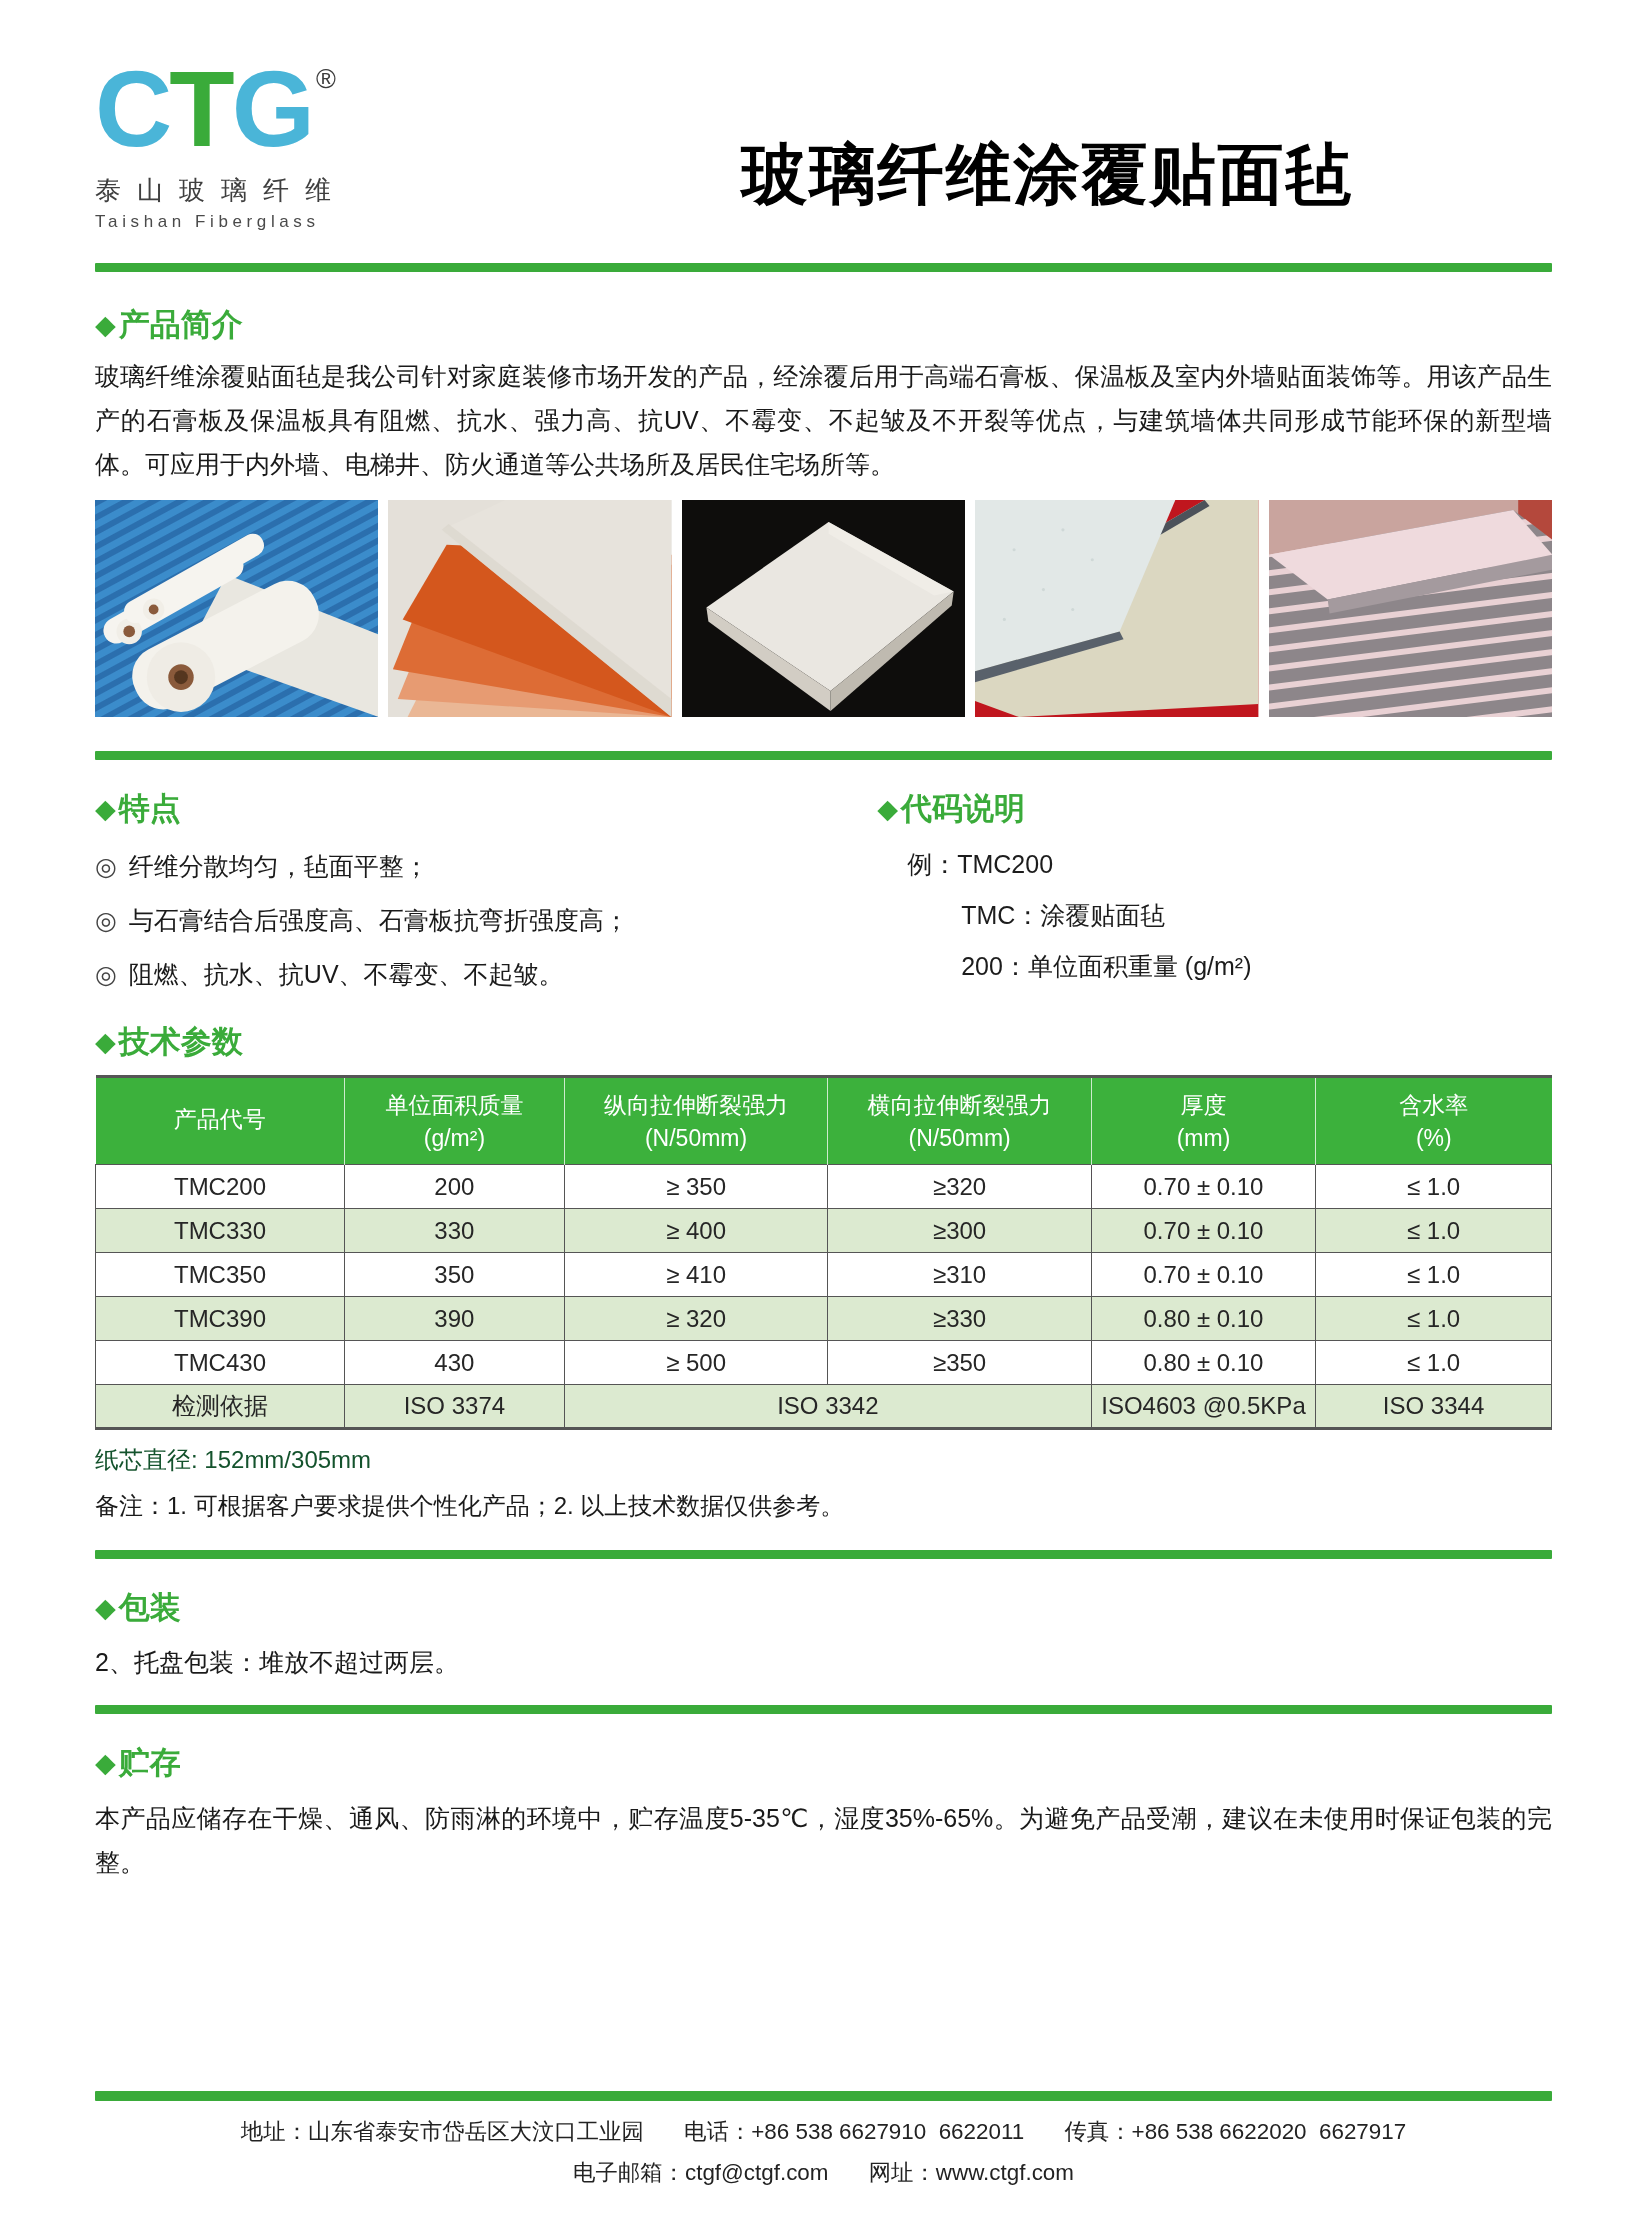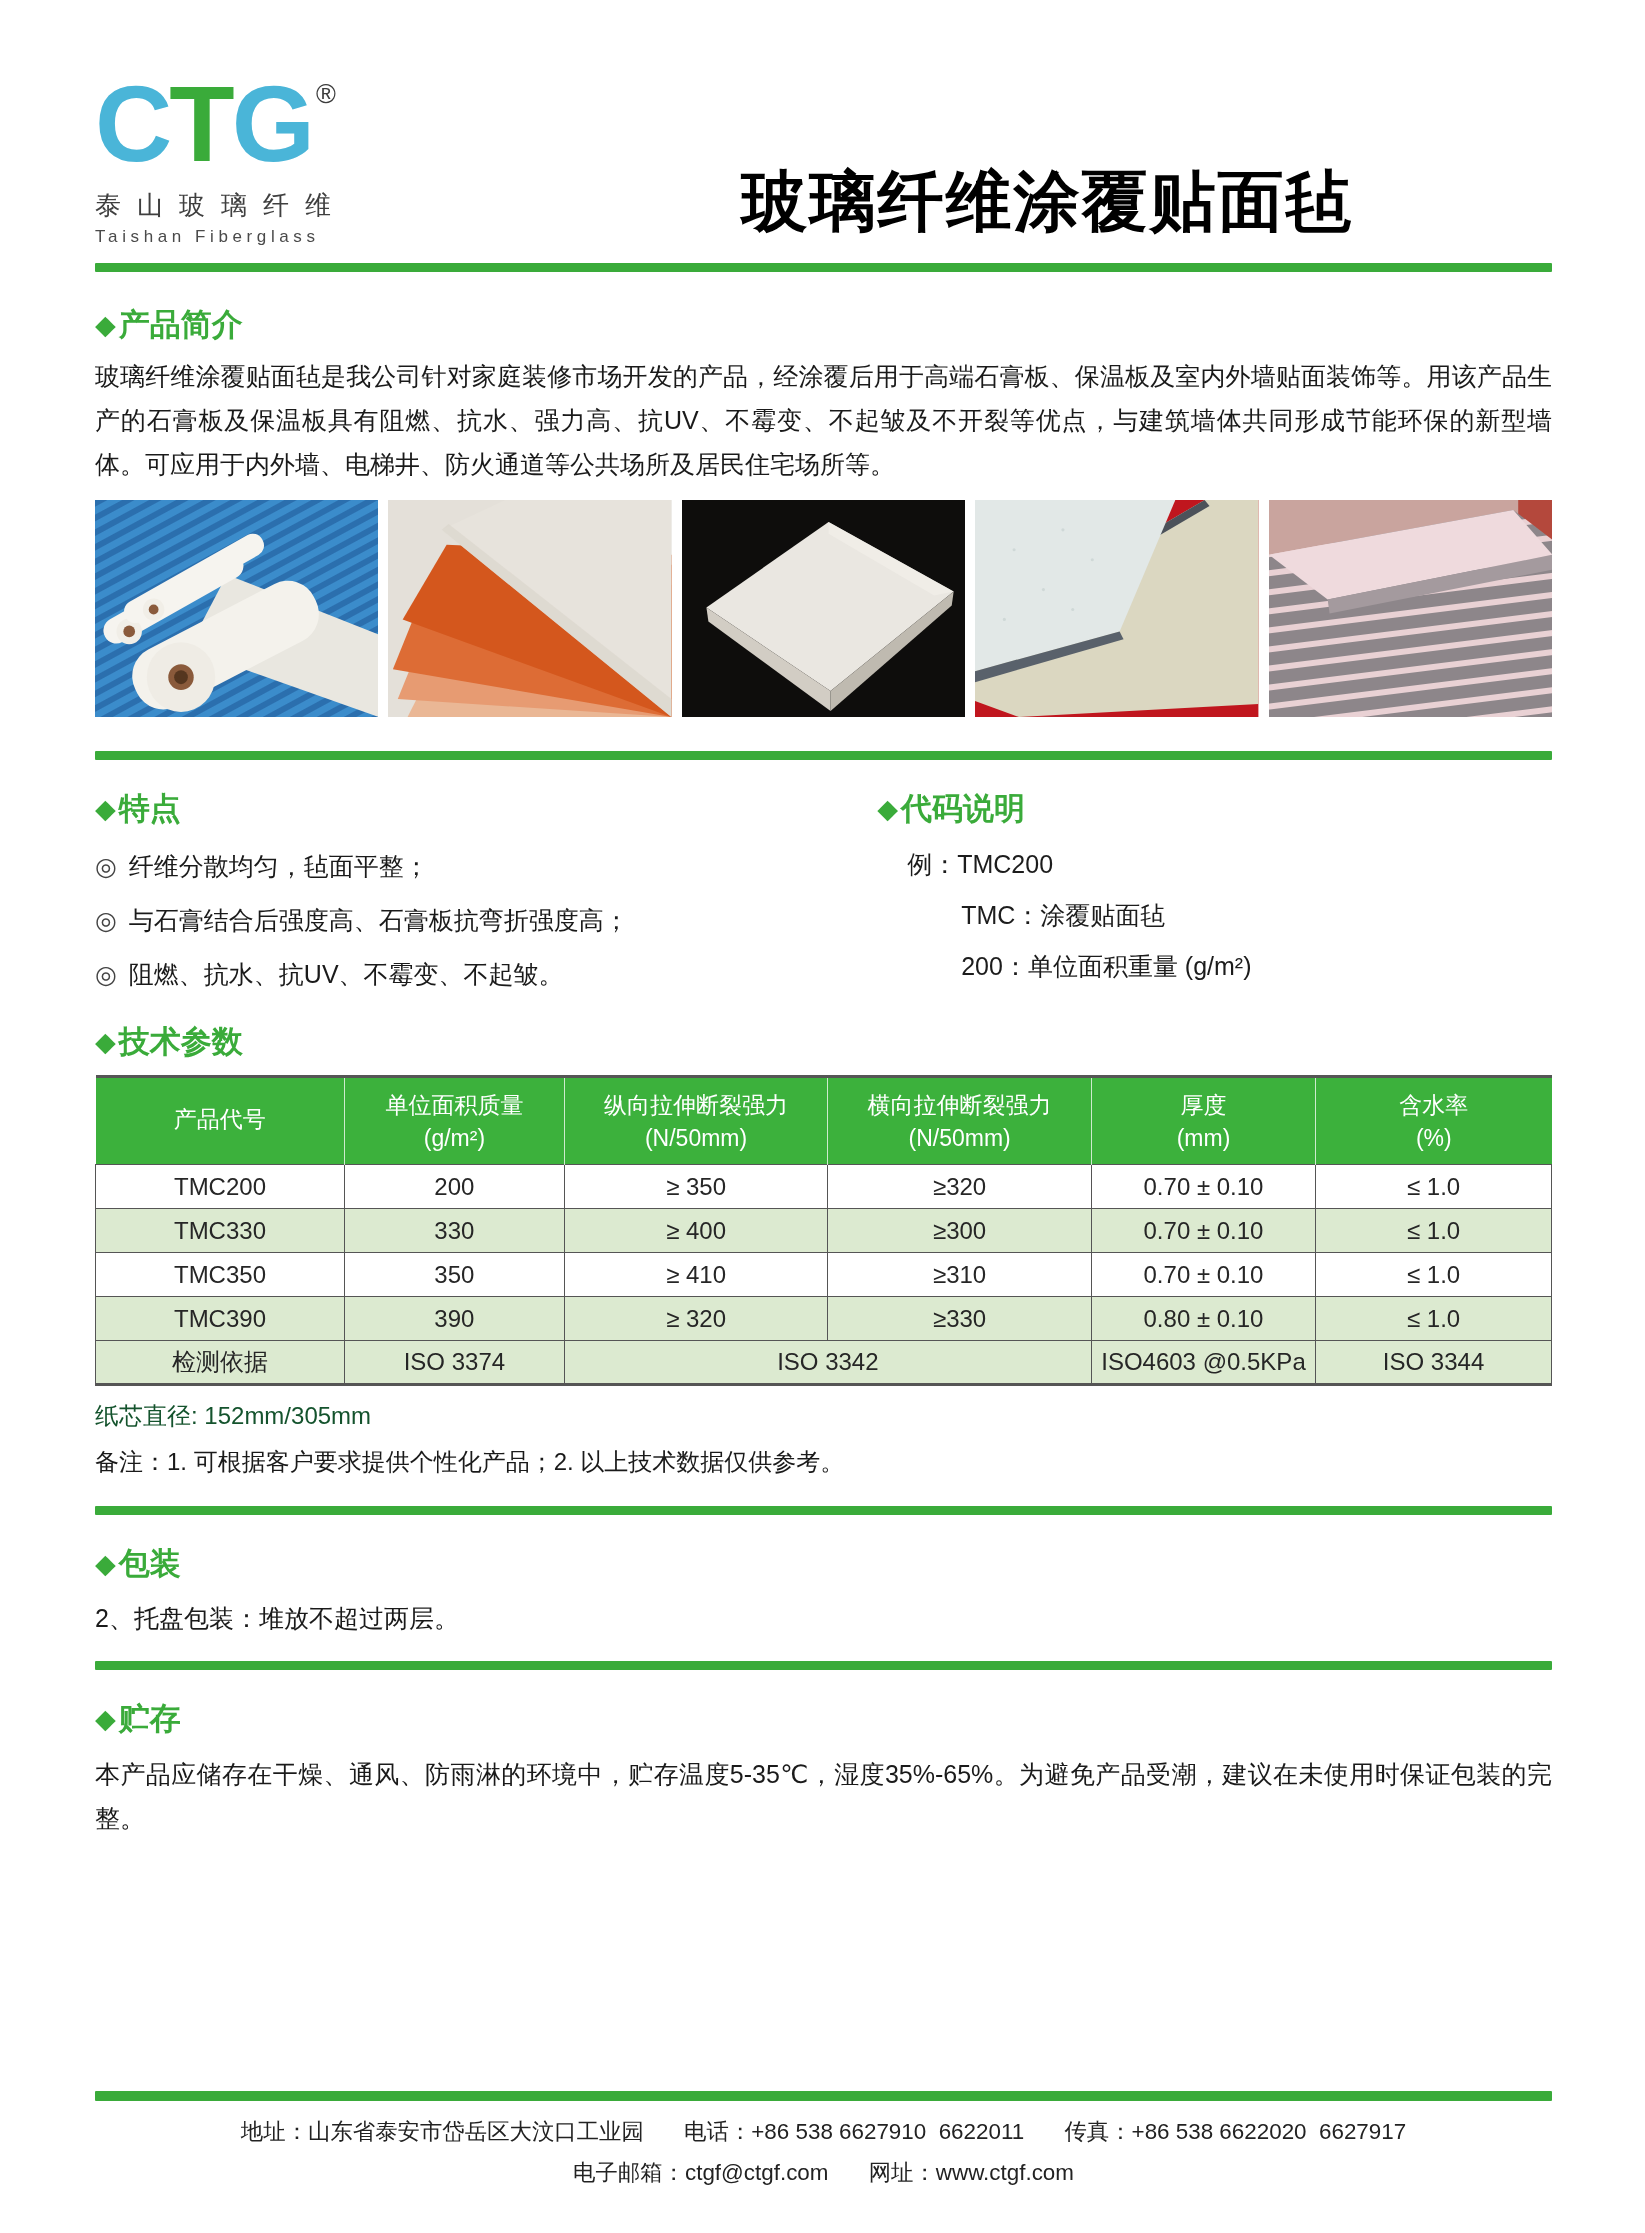--- a/index.html
+++ b/index.html
@@ -4,21 +4,21 @@
 <style>
   * { margin:0; padding:0; box-sizing:border-box; }
   html,body { background:#ffffff; }
   body { font-family:"Liberation Sans","DejaVu Sans",sans-serif; color:#1c1c1c; }
   .page {
     width:1646px; height:2234px; margin:0 auto; background:#fff;
     padding:40px 94px 46px 95px;
     display:flex; flex-direction:column; overflow:hidden;
   }
   
-  .header { display:flex; align-items:flex-end; height:207px; }
+  .header { display:flex; align-items:center; height:207px; }
   .logo-block { width:299px; flex:0 0 299px; }
   .logo-text { font-size:107px; font-weight:800; line-height:1.0; letter-spacing:-3px; }
   .logo-c,.logo-g { color:var(--logo-cyan,#4ab5d8); }
   .logo-t { color:var(--accent-green,#3aab3a); }
   .reg-mark { font-size:27px; font-weight:400; color:#3c3c3c; vertical-align:58px; letter-spacing:0; margin-left:4px; }
   .brand-cn { font-size:26px; color:#3f3f3f; letter-spacing:16px; margin-top:10px; white-space:nowrap; }
   .brand-en { font-size:17px; color:#4a4a4a; letter-spacing:4.6px; margin-top:4px; white-space:nowrap; }
   .doc-title { flex:1; text-align:center; padding-left:149px; margin-top:62px;
                font-size:66px; font-weight:700; color:#000; letter-spacing:2px; white-space:nowrap; }
   
@@ -274,20 +274,28 @@
             <td>≤ 1.0</td>
         </tr>
         <tr class="alt">
           <td>TMC390</td>
             <td>390</td>
             <td>≥ 320</td>
             <td>≥330</td>
             <td>0.80 ± 0.10</td>
             <td>≤ 1.0</td>
         </tr>
+        <tr>
+          <td>TMC430</td>
+            <td>430</td>
+            <td>≥ 500</td>
+            <td>≥350</td>
+            <td>0.80 ± 0.10</td>
+            <td>≤ 1.0</td>
+        </tr>
         <tr class="alt">
           <td>检测依据</td>
           <td>ISO 3374</td>
           <td colspan="2">ISO 3342</td>
           <td>ISO4603 @0.5KPa</td>
           <td>ISO 3344</td>
         </tr>
       </tbody>
     </table>
     <div class="core-note">纸芯直径: 152mm/305mm</div>

